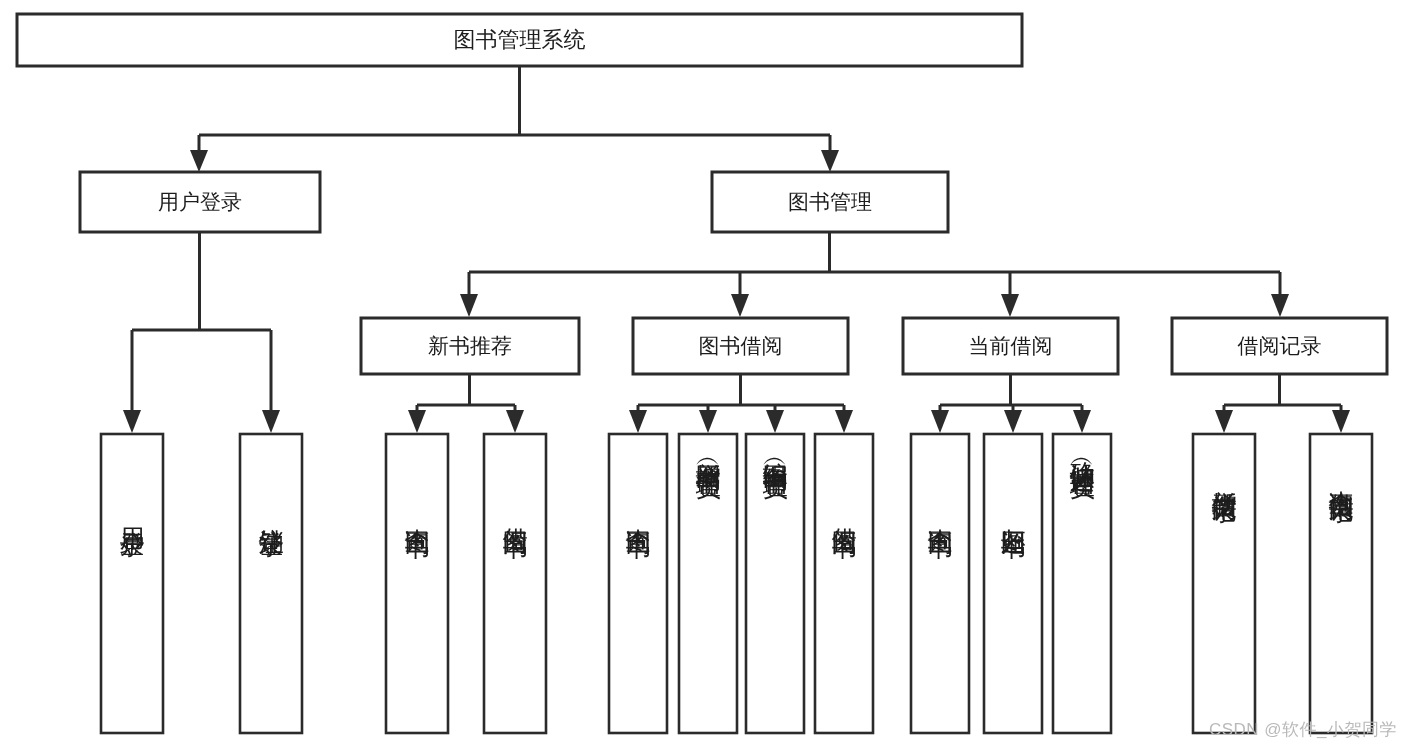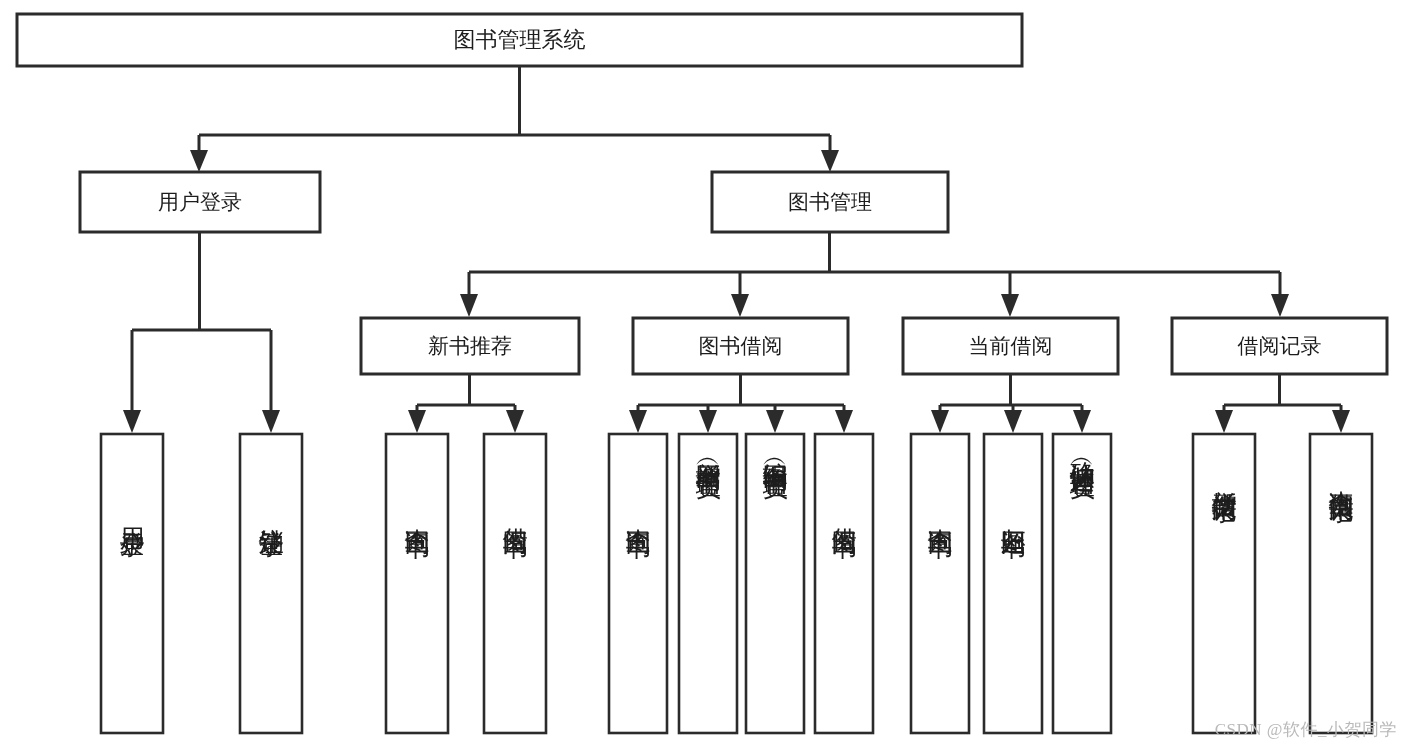--- a/index.html
+++ b/index.html
@@ -72,21 +72,21 @@
     color: #1d1d1d;
     white-space: nowrap;
     transform: translateX(-50%);
     pointer-events: none;
     user-select: none;
   }
   .watermark {
     position: absolute;
     right: 8px;
     bottom: 6px;
-    font-family: Liberation Serif, serif;
+    font-family: Liberation Sans, sans-serif;
     font-size: 17px;
     color: #b9b9b9;
     white-space: nowrap;
     letter-spacing: 0.5px;
   }
 </style>
 </head>
 <body>
 
 <div id="diagram-root">

